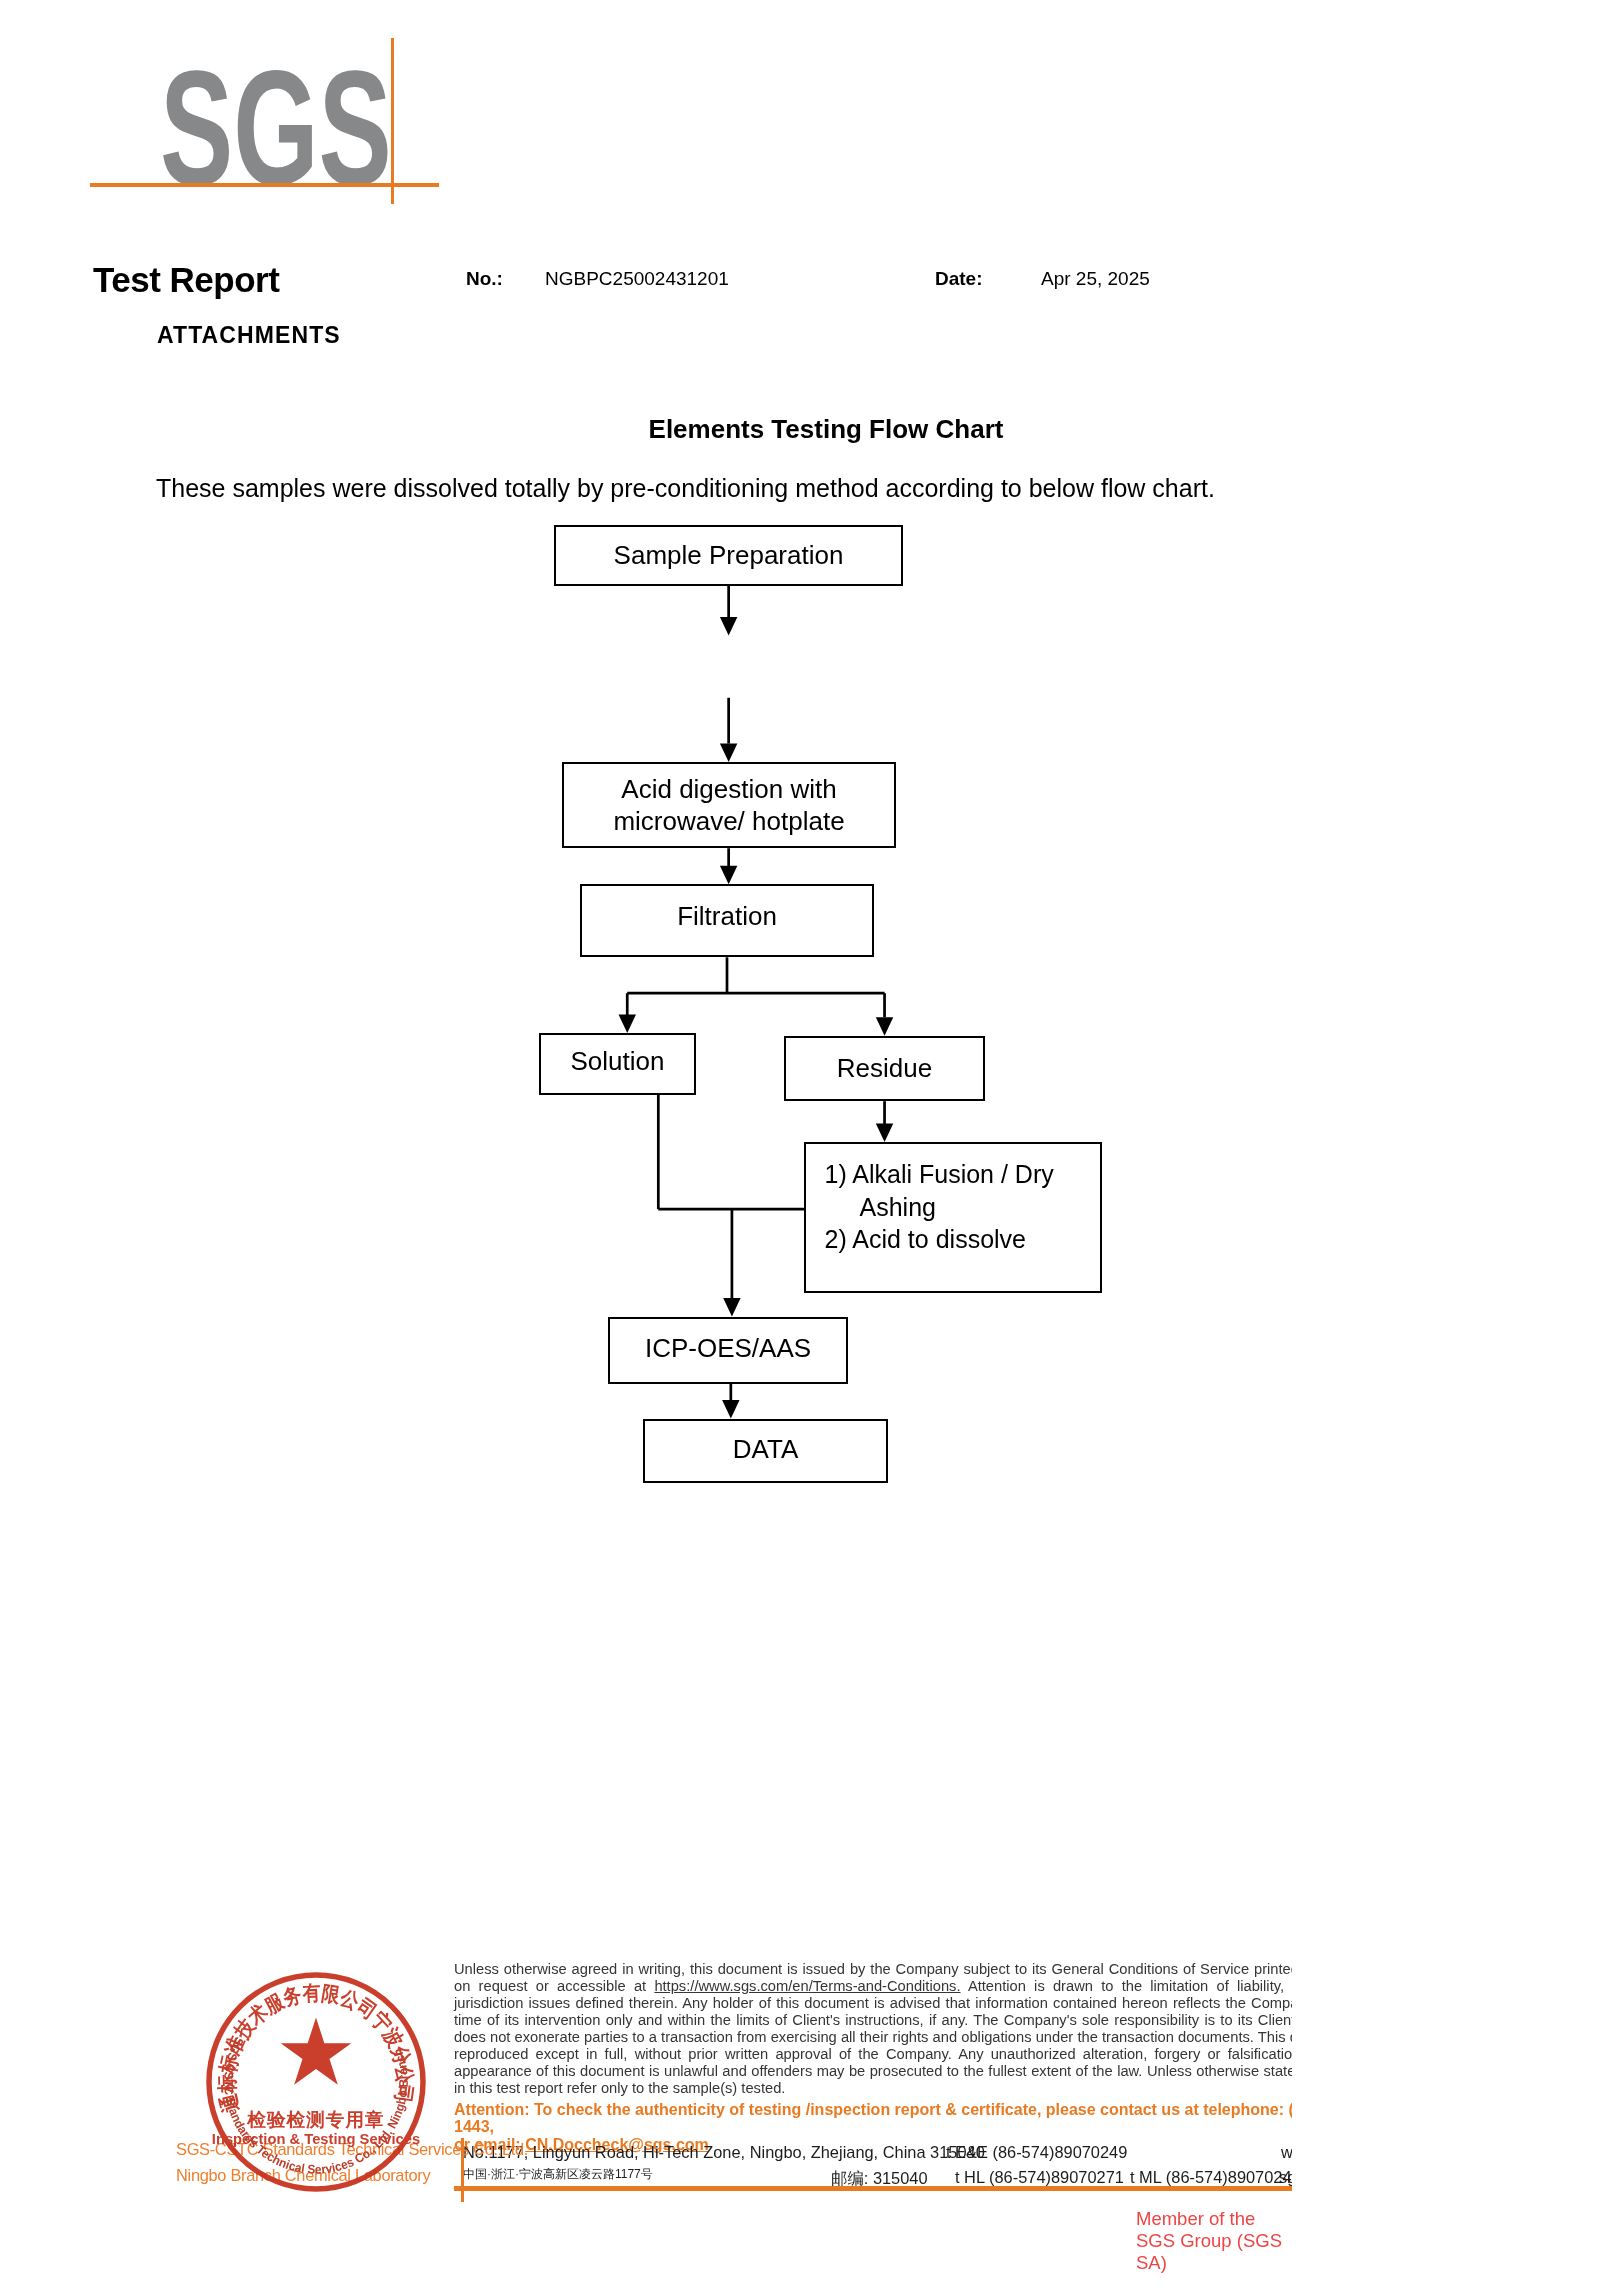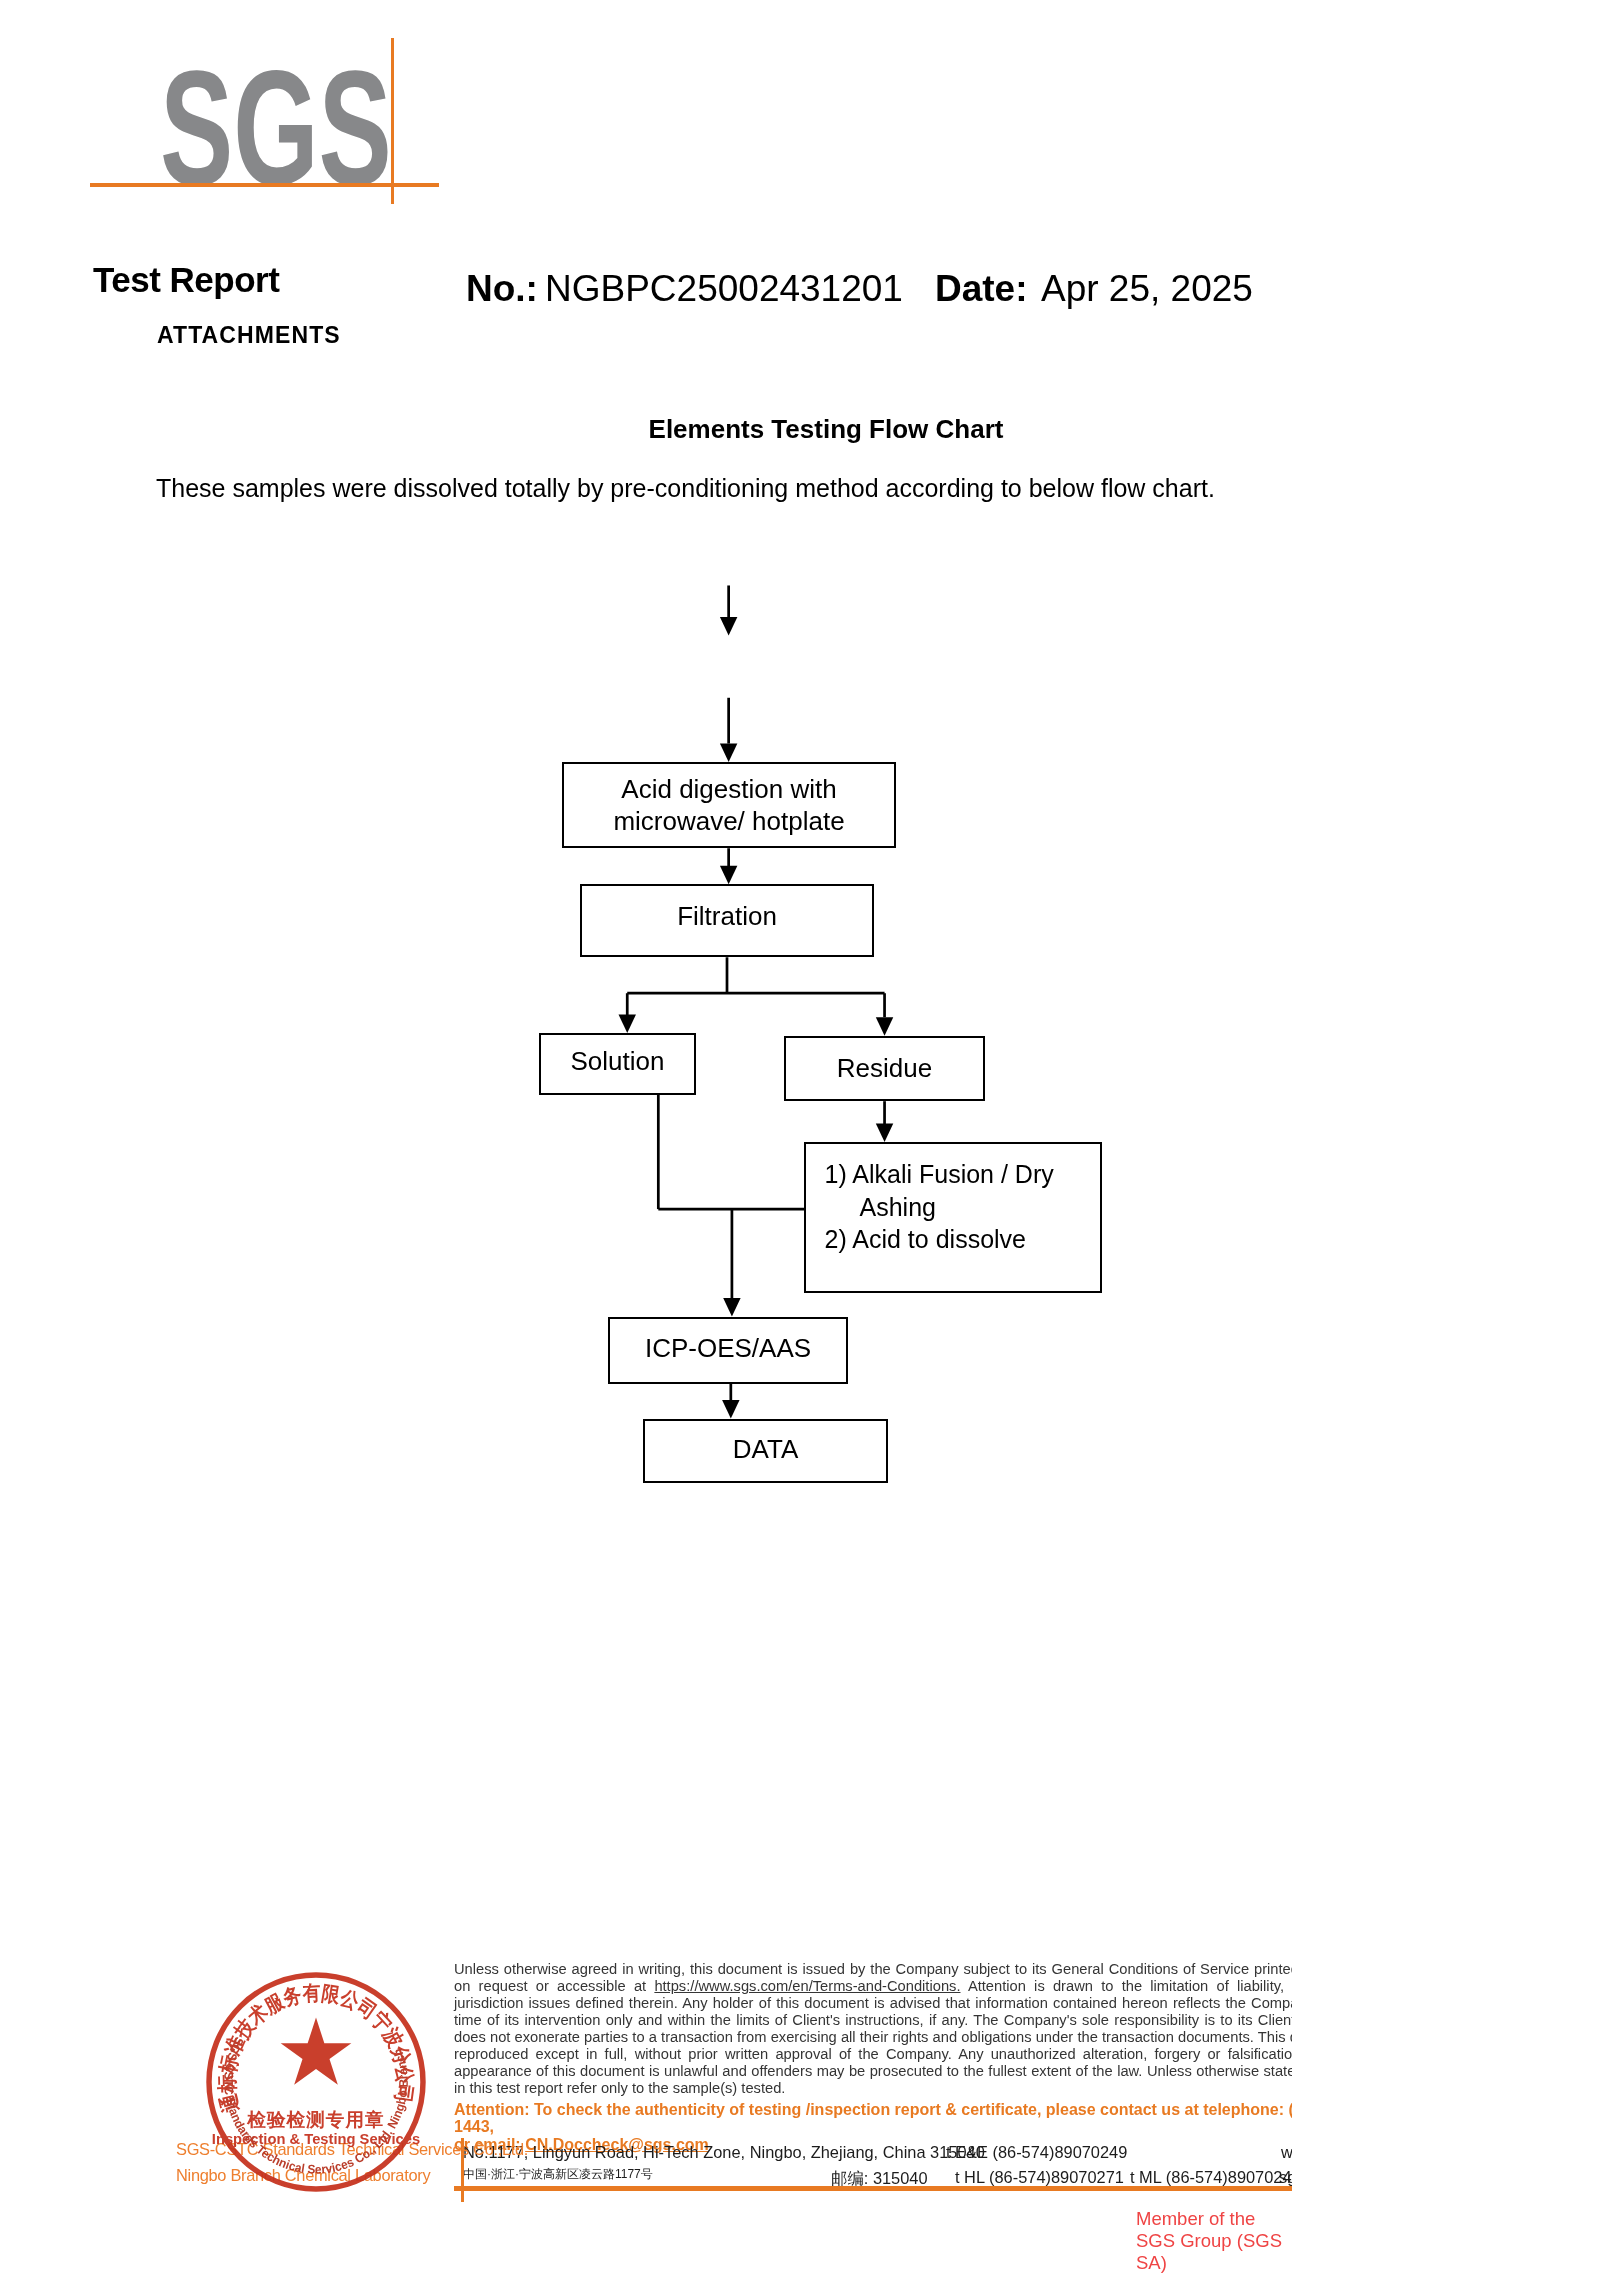--- a/index.html
+++ b/index.html
@@ -4,21 +4,21 @@
 <style>
   html,body{margin:0;padding:0;background:#ffffff;}
   .page{position:relative;width:1292px;height:2295px;background:#ffffff;overflow:hidden;
         font-family:"Liberation Sans","DejaVu Sans",sans-serif;color:#000;}
   .abs{position:absolute;}
 
   
   .logo-hline{position:absolute;left:90px;top:183px;width:349px;height:3.8px;background:#e87a22;}
   .logo-vline{position:absolute;left:391px;top:38px;width:3.3px;height:166px;background:#e87a22;}
   .test-report{position:absolute;left:93px;top:260px;font-size:35px;font-weight:bold;letter-spacing:-0.5px;}
-  .hdr{position:absolute;top:268px;font-size:37px;white-space:nowrap;}
+  .hdr{position:absolute;top:268px;font-size:19px;white-space:nowrap;}
   .hdr.b{font-weight:bold;}
   .attachments{position:absolute;left:157px;top:322px;font-size:23px;font-weight:bold;letter-spacing:1.1px;}
 
   
   .sec-title{position:absolute;left:0;top:414px;width:1652px;text-align:center;font-size:26px;font-weight:bold;}
   .intro{position:absolute;left:156px;top:474px;font-size:25px;}
 
   
   .fc-svg{position:absolute;left:0;top:0;width:1623px;height:2295px;pointer-events:none;}
   .fbox{position:absolute;border:2.7px solid #000;box-sizing:border-box;display:flex;
@@ -84,20 +84,23 @@
         <polygon points="1606,2061 1638,2061 1622,2095" stroke="none"></polygon>
       <line x1="1207" y1="2008" x2="1207" y2="2218"></line>
       <line x1="1207" y1="2218" x2="1478" y2="2218"></line>
       <line x1="1342" y1="2218" x2="1342" y2="2382"></line>
         <polygon points="1326,2381 1358,2381 1342,2415" stroke="none"></polygon>
       <line x1="1340" y1="2537" x2="1340" y2="2569"></line>
         <polygon points="1324,2568 1356,2568 1340,2602" stroke="none"></polygon>
     </g>
   </svg>
 
+  <div class="fbox" style="left:554px;top:525px;width:349px;height:61px;">
+      <span>Sample Preparation</span>
+    </div>
   <div class="fbox" style="left:562px;top:762px;width:334px;height:86px;">
       <span>Acid digestion with microwave/ hotplate</span>
     </div>
   <div class="fbox" style="left:580px;top:884px;width:294px;height:73px;padding-bottom:7.6px;">
       <span>Filtration</span>
     </div>
   <div class="fbox" style="left:539px;top:1033px;width:157px;height:62px;padding-bottom:5.5px;">
       <span>Solution</span>
     </div>
   <div class="fbox" style="left:784px;top:1036px;width:201px;height:65px;">

